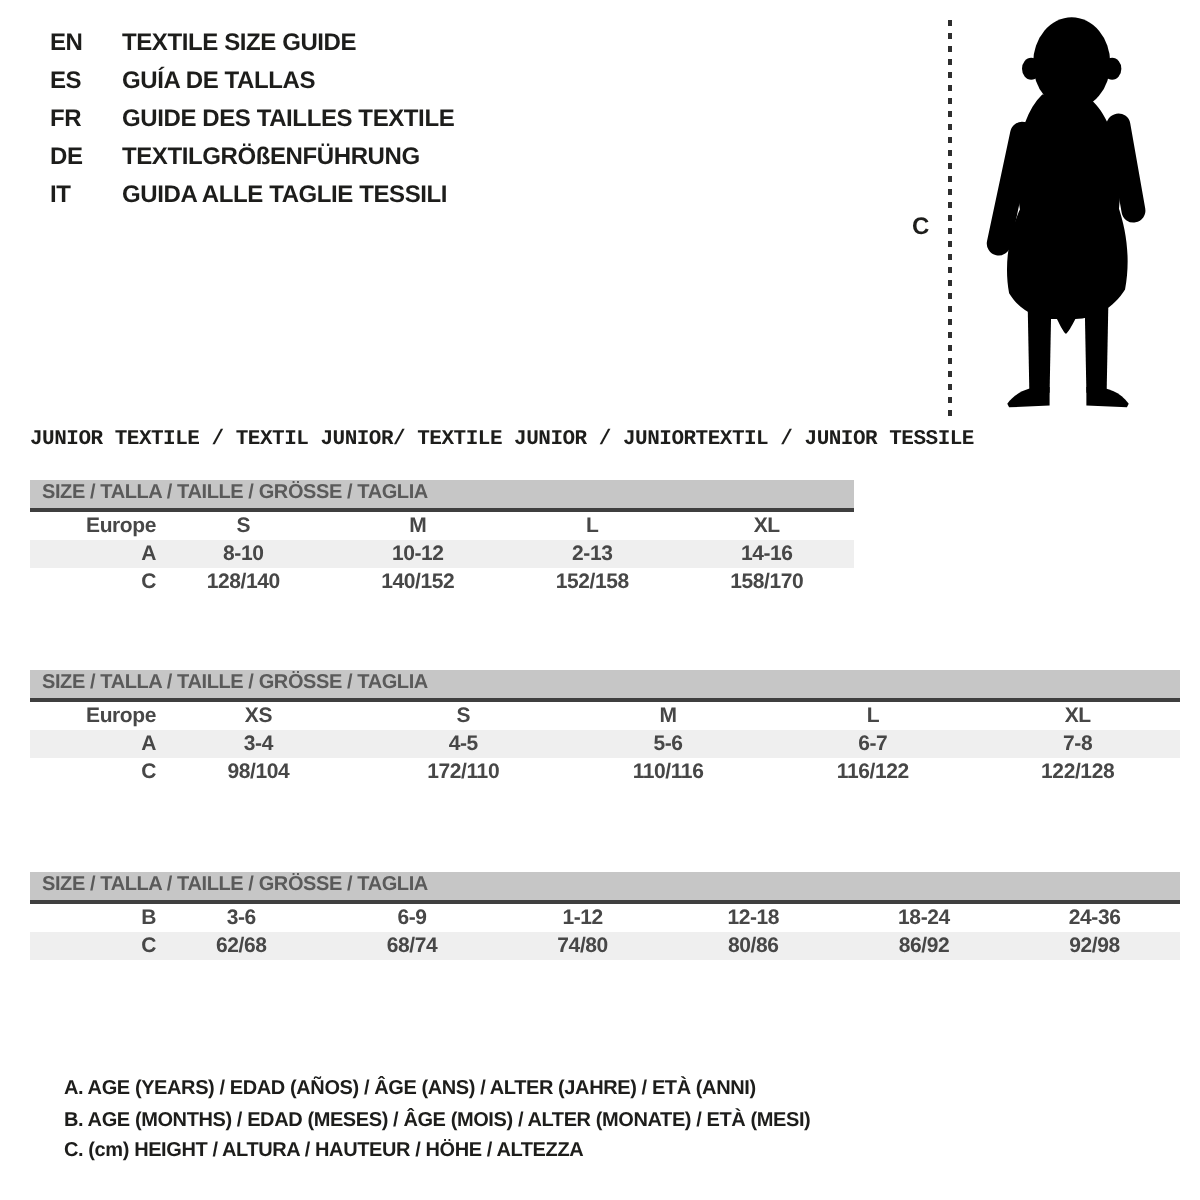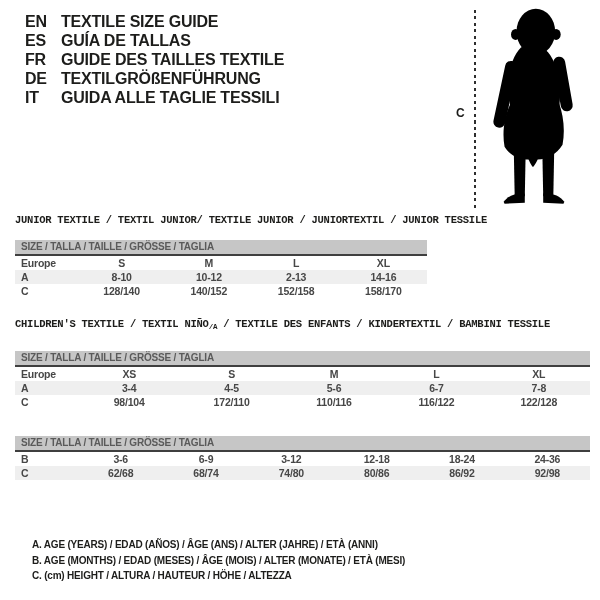--- a/index.html
+++ b/index.html
@@ -2,21 +2,21 @@
 <html style="--bar-bg: #c6c6c6; --stripe: #efefef; --ink: #1d1d1b; --table-ink: #474747; --sil: #000000;"><head>
 <meta charset="utf-8">
 <style>
   html,body{margin:0;padding:0;}
   .page{
     position:relative;width:600px;height:600px;background:#ffffff;overflow:hidden;
     font-family:"Liberation Sans",sans-serif;color:var(--ink,#1d1d1b);
   }
   
   .lang-list{position:absolute;left:25px;top:12px;}
-  .lang-row{display:flex;font-size:16px;font-weight:bold;line-height:19px;letter-spacing:-0.2px;}
+  .lang-row{display:flex;font-size:12px;font-weight:bold;line-height:19px;letter-spacing:-0.2px;}
   .lang-code{width:36px;}
   
   .figure{position:absolute;left:450px;top:4px;width:145px;height:210px;}
   .measure-line{
     position:absolute;left:24px;top:6px;width:2px;height:198px;
     background:repeating-linear-gradient(to bottom, #2e2e2e 0 3px, transparent 3px 6.5px);
   }
   .measure-label{position:absolute;left:6px;top:102px;font-size:12px;font-weight:bold;}
   .baby-svg{position:absolute;left:38px;top:2px;width:92px;height:204px;}
   .sil-fill{fill:var(--sil,#000);}
@@ -31,21 +31,21 @@
   }
   .sec-junior .size-bar,.sec-junior .trows{width:412px;box-sizing:border-box;}
   .sec-wide .size-bar,.sec-wide .trows{width:575px;box-sizing:border-box;}
   .m-top-junior{margin-top:13px;}
   .m-top-children{margin-top:17px;}
   .m-top-babies{margin-top:11px;}
   .trow{display:flex;height:14px;line-height:14px;font-size:10.5px;font-weight:bold;
         color:var(--table-ink,#484848);letter-spacing:-0.2px;}
   .trow:nth-child(2){background:var(--stripe,#efefef);}
   .cell{flex:1;text-align:center;}
-  .label-cell{flex:0 0 57px;text-align:left;padding-left:6px;}
+  .label-cell{flex:0 0 57px;text-align:right;padding-left:6px;}
   
   .legend{position:absolute;left:32px;top:537px;}
   .legend div{font-size:10px;font-weight:bold;line-height:15.5px;letter-spacing:-0.2px;}
 </style>
 </head>
 <body>
 
 <div class="page">
 
   <div class="lang-list">
@@ -113,23 +113,20 @@
           <span class="cell label-cell">C</span>
           <span class="cell">128/140</span>
           <span class="cell">140/152</span>
           <span class="cell">152/158</span>
           <span class="cell">158/170</span>
         </div>
       </div>
   </div>
 
   <div class="section sec-wide" style="top:318px">
-    <div class="s-title">
-        <div><span>CHILDREN'S TEXTILE / TEXTIL NIÑO</span><span class="sub">/A</span><span> / TEXTILE DES ENFANTS / KINDERTEXTIL / BAMBINI TESSILE</span></div>
-      </div>
     <div class="size-bar m-top-children">SIZE / TALLA / TAILLE / GRÖSSE / TAGLIA</div>
     <div class="trows">
         <div class="trow">
           <span class="cell label-cell">Europe</span>
           <span class="cell">XS</span>
           <span class="cell">S</span>
           <span class="cell">M</span>
           <span class="cell">L</span>
           <span class="cell">XL</span>
         </div>
@@ -152,21 +149,21 @@
       </div>
   </div>
 
   <div class="section sec-wide" style="top:425px">
     <div class="size-bar m-top-babies">SIZE / TALLA / TAILLE / GRÖSSE / TAGLIA</div>
     <div class="trows">
         <div class="trow">
           <span class="cell label-cell">B</span>
           <span class="cell">3-6</span>
           <span class="cell">6-9</span>
-          <span class="cell">3-12</span>
+          <span class="cell">1-12</span>
           <span class="cell">12-18</span>
           <span class="cell">18-24</span>
           <span class="cell">24-36</span>
         </div>
         <div class="trow">
           <span class="cell label-cell">C</span>
           <span class="cell">62/68</span>
           <span class="cell">68/74</span>
           <span class="cell">74/80</span>
           <span class="cell">80/86</span>

